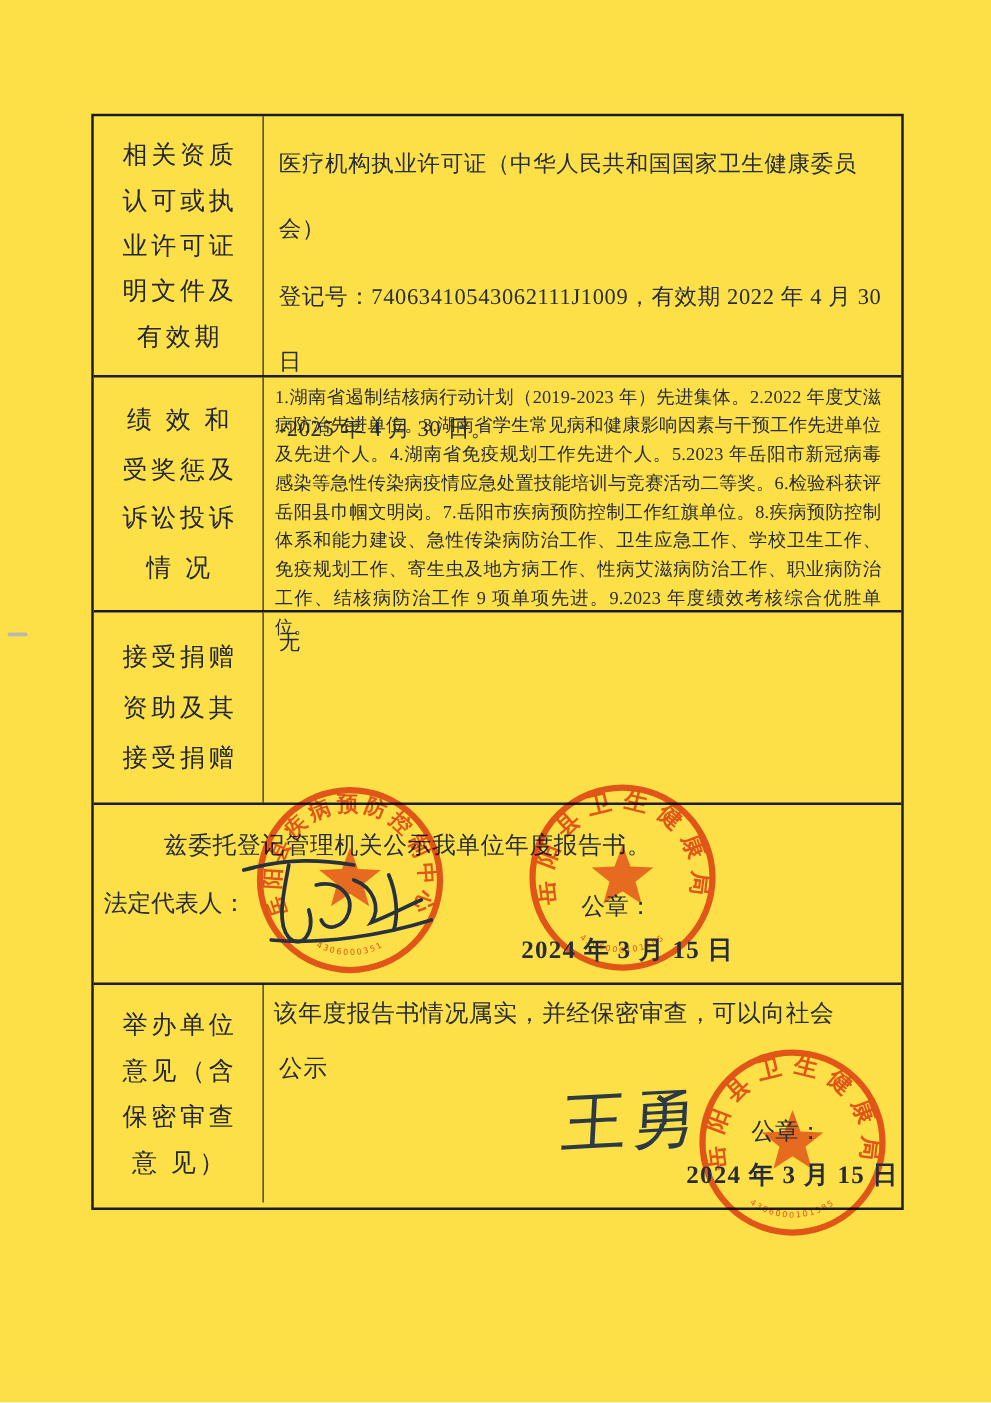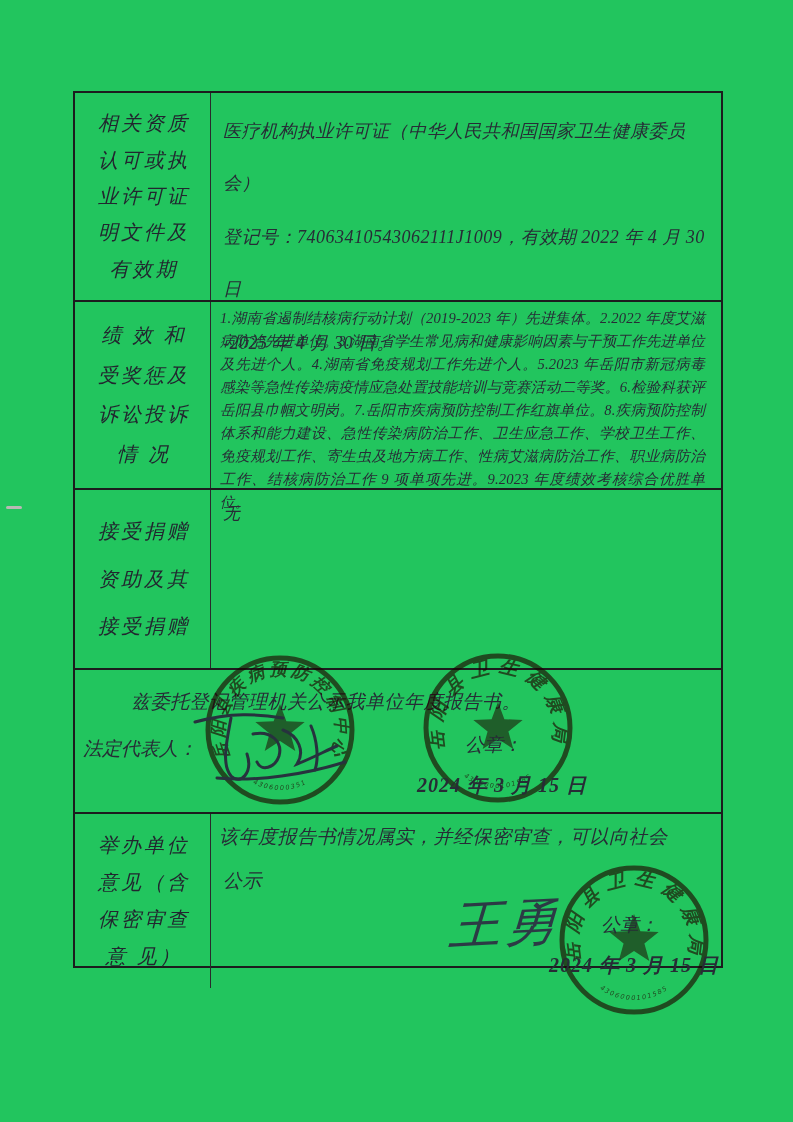--- a/index.html
+++ b/index.html
@@ -1,45 +1,45 @@
 <!DOCTYPE html>
 <html><head>
 <meta charset="utf-8">
 <style>
   * { margin:0; padding:0; box-sizing:border-box; }
   html,body { width:793px; height:1122px; background:#ffffff; }
   body { font-family:"Liberation Serif","DejaVu Serif",serif; color:#272c36; position:relative; overflow:hidden; }
-  .page { position:absolute; inset:0; background:#22c55e;font-style:italic; }
+  .page { position:absolute; inset:0; background:#fde047; }
 
   .report-table {
     position:absolute; left:73px; top:91px; width:650px; height:877px;
     border:2px solid #1c1c1e;
   }
   .row { display:flex; width:100%; border-bottom:2px solid #1c1c1e; position:relative; }
   .row:last-child { border-bottom:none; }
-  .r1 { height:209px; } .r2 { height:188px; } .r3 { height:180px; }
+  .r1 { height:209px; } .r2 { height:188px; } .r3 { height:154px; }
   .r4 { height:144px; } .r5 { height:174px; }
 
   .label-cell {
     width:136px; border-right:1.5px solid #2a2a2c; flex:0 0 136px;
     display:flex; flex-direction:column; justify-content:space-evenly; align-items:center;
     font-size:20px; letter-spacing:3px; text-indent:3px; color:#22262f;
     padding:8px 0;
   }
   .content-cell { flex:1 1 auto; position:relative; padding:10px 12px 0 12px; }
 
   .r1 .content-cell div { font-size:18px; line-height:52px; letter-spacing:0.5px; padding-top:2px; }
   .r2 .content-cell { padding:5px 16px 0 9px; }
   .r2 .content-cell div { font-size:14.6px; line-height:23px; letter-spacing:0.2px; text-align:justify; }
   .r3 .content-cell div { font-size:17px; padding-top:2px; }
 
   .statement { font-size:19px; letter-spacing:0.5px; }
   .abs { position:absolute; white-space:nowrap; }
   .legal-rep { font-size:19px; }
-  .seal-label { font-size:19px; font-weight:500; }
+  .seal-label { font-size:19px; font-weight:500;margin-top:6px; }
   .seal-date { font-size:20px; font-weight:bold; letter-spacing:1px; }
 
   .stamp { position:absolute; width:160px; height:160px; mix-blend-mode:multiply; opacity:0.88; pointer-events:none; }
   .stamp circle { fill:none; stroke:#df4b3f; stroke-width:5; }
   .stamp .ring-text { fill:#df4b3f; font-weight:bold; font-family:"Liberation Serif",serif; }
   .stamp .serial-text { fill:#df4b3f; font-size:6.5px; letter-spacing:1.5px; font-family:"DejaVu Sans",sans-serif; }
   .stamp polygon { fill:#df4b3f; opacity:0.85; }
 
   .sig-svg { position:absolute; pointer-events:none; }
   .sig-svg path { fill:none; stroke:#27323e; stroke-width:3; stroke-linecap:round; }

